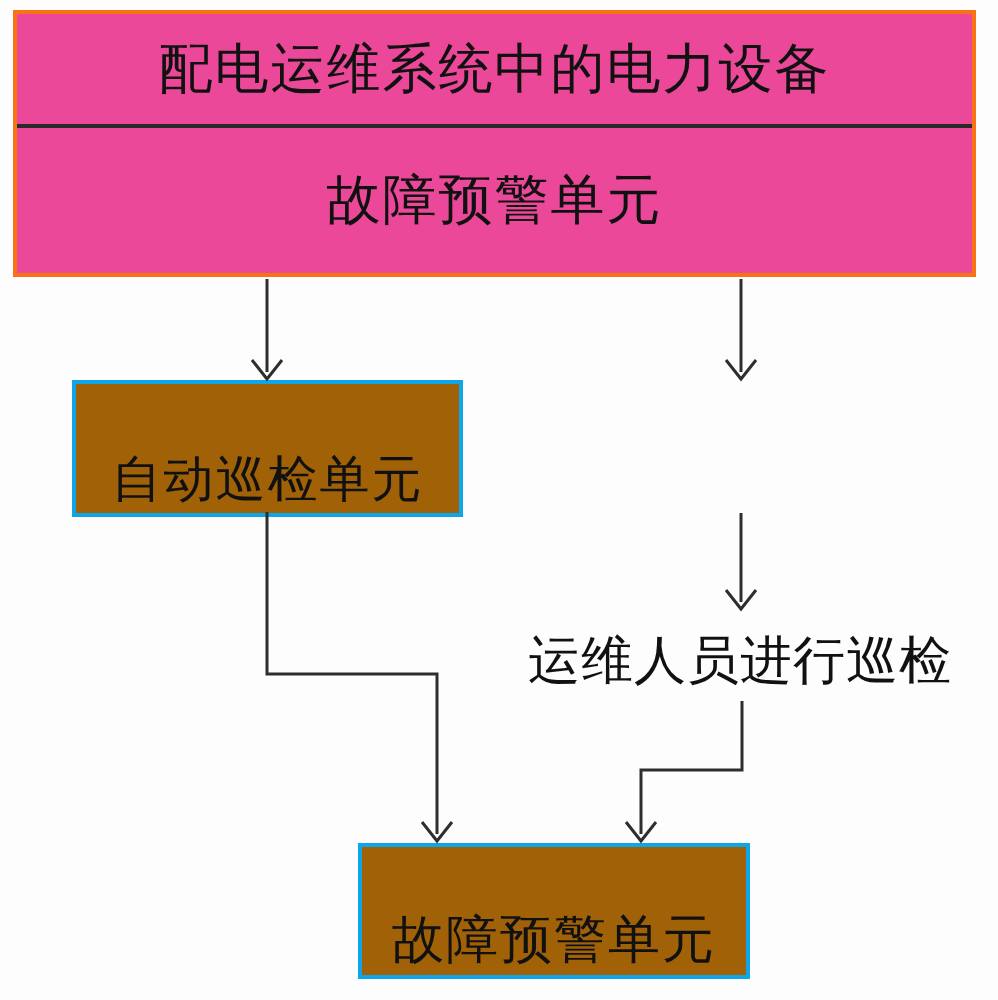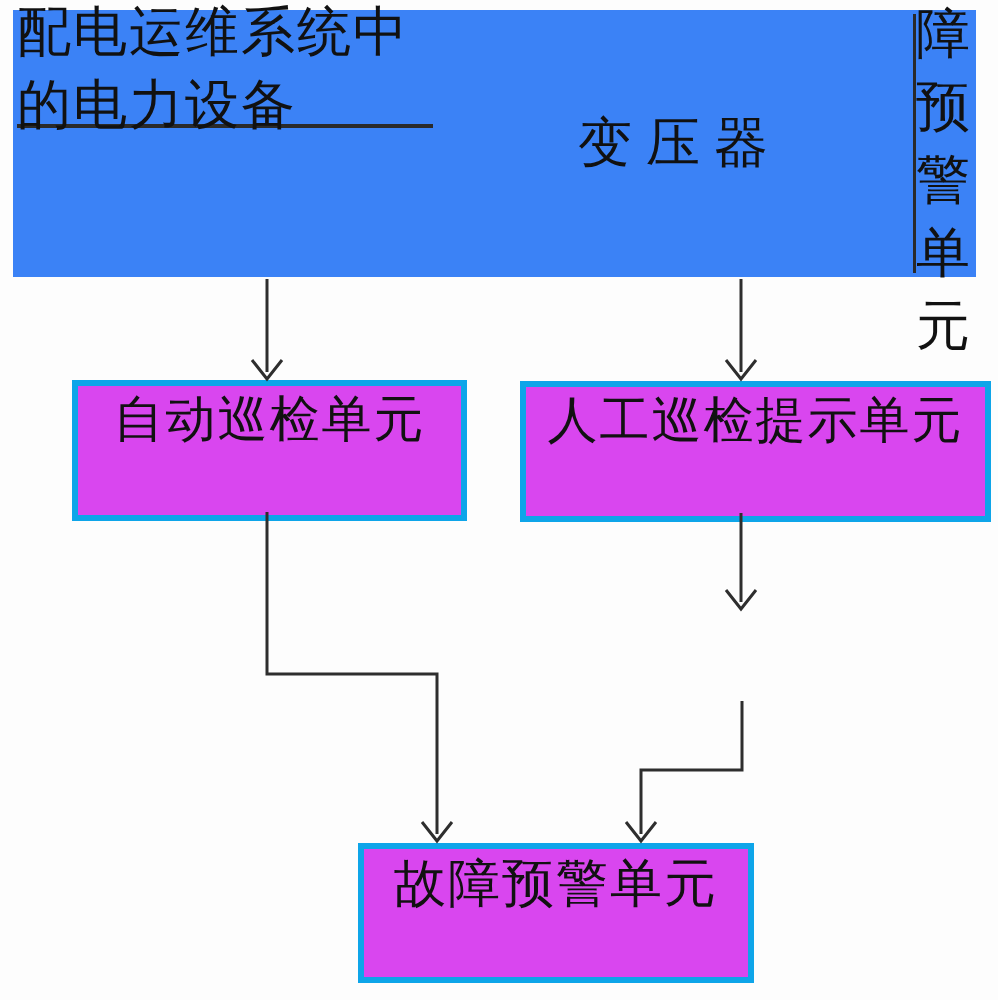--- a/index.html
+++ b/index.html
@@ -14,23 +14,24 @@
     background: #fdfdfd;
     font-family: "Liberation Sans", "DejaVu Sans", sans-serif;
     color: #111111;
     overflow: hidden;
   }
   
   .topbox {
     position: absolute;
     left: 13px; top: 10px;
     width: 955px; height: 259px;
-    border: 4px solid #3b82f6;
-    background: #3b82f6;
+    border: 4px solid #f97316;
+    background: #ec4899;
     display: flex;
+    flex-direction: column;
   }
   .tb-header {
     height: 110px;
     border-bottom: 4px solid #2a2a2a;
     display: flex;
     align-items: center;
     justify-content: center;
     font-size: 54px;
     letter-spacing: 2px;
   }
@@ -50,24 +51,24 @@
     letter-spacing: 14px;
   }
   .tb-cell.left span { padding-left: 14px; }
   .tb-cell.right {
     flex: 1;
     letter-spacing: 2px;
   }
   
   .box {
     position: absolute;
-    border: 6px solid #0ea5e9;
-    background: #d946ef;
+    border: 4px solid #0ea5e9;
+    background: #a16207;
     display: flex;
-    align-items: flex-start;
+    align-items: flex-end;
     justify-content: center;
     font-size: 50px;
     letter-spacing: 2px;
   }
   .box.auto   { left: 72px;  top: 380px; width: 383px; height: 129px; }
   .box.manual { left: 520px; top: 381px; width: 459px; height: 129px; }
   .box.fault  { left: 318px; top: 843px; width: 384px; height: 128px; font-size: 52px; margin-left: 40px; }
   
   .floating-label {
     position: absolute;
@@ -93,37 +94,34 @@
 </head>
 <body>
 
 <div class="canvas">
 
   <div class="topbox">
     <div class="tb-header">
       <span>配电运维系统中的电力设备</span>
     </div>
     <div class="tb-row">
-      <div class="tb-cell left">
-        <span>变压器</span>
-      </div>
       <div class="tb-cell right">
         <span>故障预警单元</span>
       </div>
     </div>
   </div>
 
   <div class="box auto">
     <span>自动巡检单元</span>
   </div>
 
-  <div class="box manual">
-    <span>人工巡检提示单元</span>
+
+  <div class="floating-label">
+    <span>运维人员进行巡检</span>
   </div>
-
 
   <div class="box fault">
     <span>故障预警单元</span>
   </div>
 
   <svg class="connectors" viewBox="0 0 998 1000" xmlns="http://www.w3.org/2000/svg">
 
     <g>
       <path d="M267,279 V372"></path>
       <path d="M252,360 L267,379 L282,360"></path>

